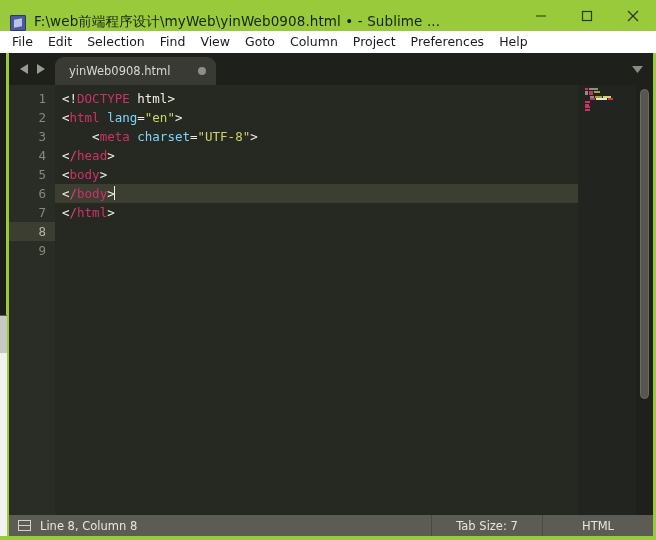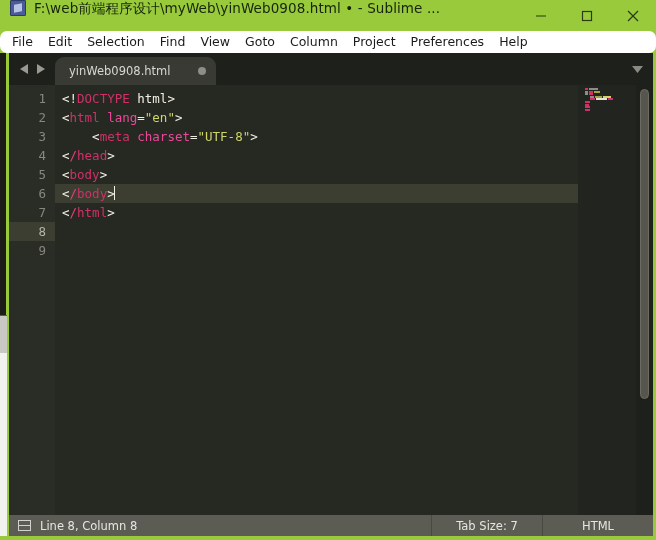--- a/index.html
+++ b/index.html
@@ -14,21 +14,21 @@
     width: 656px; height: 540px;
     background: #98ca3c;
     overflow: hidden;
   }
 
   
   .titlebar {
     position: absolute; left: 0; top: 0;
     width: 656px; height: 31px;
     background: #98ca3c;
-    display: flex; align-items: flex-start;
+    display: flex; align-items: flex-end;
   }
   .title-icon {
     width: 16px; height: 16px;
     margin-left: 10px; margin-right: 8px;
     flex: 0 0 auto;
     position: relative;
     background: #4a5a9a;
     border: 1px solid #2e3a66;
     border-radius: 1px;
     box-sizing: border-box;
@@ -60,21 +60,20 @@
   .win-btn svg { display:block; }
 
   
   .menubar {
     position: absolute; left: 0; top: 31px;
     width: 656px; height: 22px;
     background: #ffffff;
     display: flex; align-items: center;
     padding-left: 12px;
     box-sizing: border-box;
-    border-radius: 7px;
   }
   .menu-item {
     font-size: 12.5px;
     color: #1b1b1b;
     padding: 0 9px 0 0;
     margin-right: 6px;
     white-space: nowrap;
     line-height: 22px;
     font-family: "DejaVu Sans", "Liberation Sans", sans-serif;
   }
@@ -196,21 +195,21 @@
   .code-area .line.active {
     background: #3b3e31;
   }
   .code-lines { position: absolute; left:0; top: 4px; width: 100%; }
   .gutter-lines { position: absolute; left:0; top: 4px; width: 100%; }
 
   .tok-plain { color: #f0eee2; }
   .tok-tag   { color: #d0306a; }
   .tok-slash { color: #e8407c; }
   .tok-doctype { color: #d0306a; }
-  .tok-attr  { color: #ec4899; }
+  .tok-attr  { color: #7dd3fc; }
   .tok-eq    { color: #f0eee2; }
   .tok-str   { color: #cfd46a; }
   .tok-text  { color: #f2f0e4; }
 
   .caret {
     display: inline-block;
     width: 1px;
     height: 14px;
     background: #f2f0e4;
     vertical-align: -2px;

